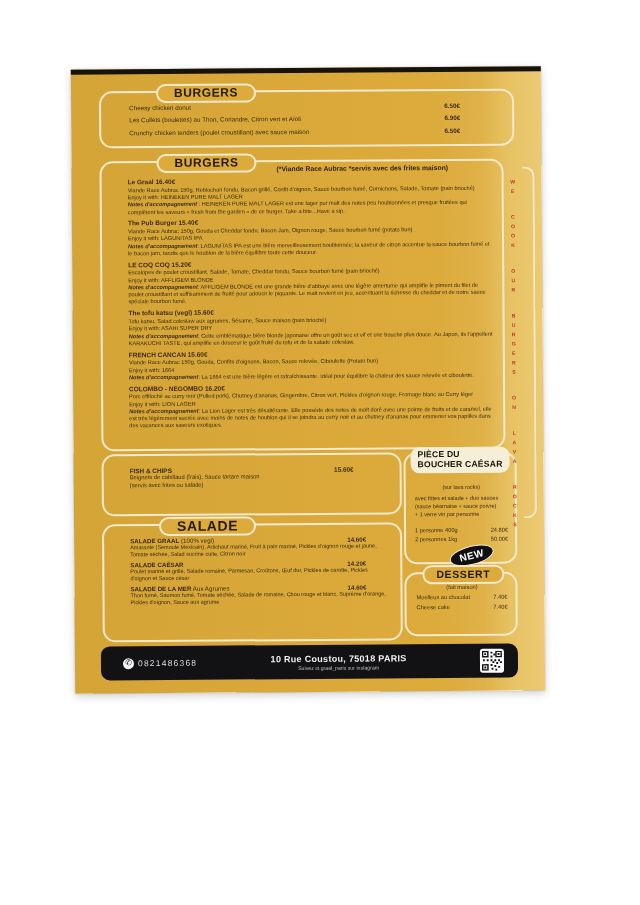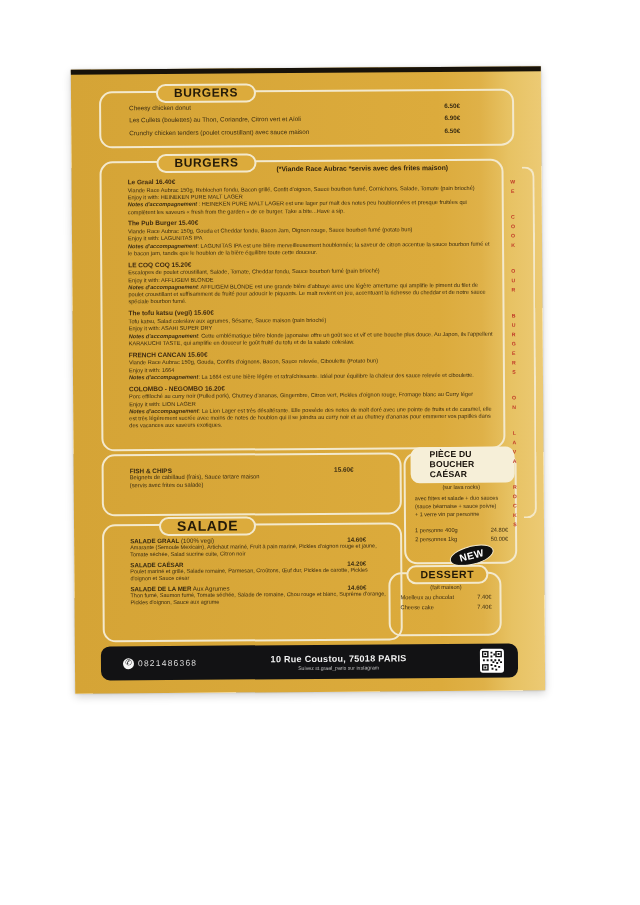--- a/index.html
+++ b/index.html
@@ -53,35 +53,35 @@
   .sal-head{display:flex;justify-content:space-between;padding-right:20px;font-size:6.2px;color:#3a2c12;}
   .sal-name{font-weight:bold;}
   .sal-tag{font-weight:normal;}
   .sal-price{font-weight:bold;}
   .sal-desc{font-size:5.5px;line-height:1.3;color:#3a2c12;}
 
   
   .boucher-box{left:330px;top:385px;width:113px;height:112px;}
   .boucher-header{
     position:absolute;top:-7px;left:5px;background:#f6efd8;border-radius:9px;
-    padding:3px 19px;font-weight:bold;font-size:8.6px;line-height:1.15;color:#17110a;letter-spacing:0.2px;
+    padding:3px 7px;font-weight:bold;font-size:8.6px;line-height:1.15;color:#17110a;letter-spacing:0.2px;
   }
   .boucher-content{padding:30px 7px 0 9px;font-size:5.5px;color:#3a2c12;}
   .boucher-sub{text-align:center;margin-bottom:5px;}
   .boucher-desc{line-height:1.45;}
   .boucher-opts{margin-top:7px;}
   .opt-row{display:flex;justify-content:space-between;line-height:1.6;font-size:5.7px;}
   .new-badge{
     position:absolute;left:375px;top:479px;background:#101010;color:#fff;
     font-weight:bold;font-size:10px;padding:3px 9px;border-radius:50%;
     transform:rotate(-14deg);border:1.5px solid #f3e9cd;letter-spacing:0.5px;
   }
 
   
-  .dessert-box{left:314px;top:505px;width:113px;height:64px;}
+  .dessert-box{left:330px;top:505px;width:113px;height:64px;}
   .dessert-box .pill{left:16px;font-size:10.5px;padding:0 12px;}
   .dessert-content{padding:10px 8px 0 10px;font-size:5.7px;color:#3a2c12;}
   .dessert-sub{text-align:center;margin-bottom:3px;}
   .drow{display:flex;justify-content:space-between;line-height:1.7;}
 
   
   .footer{
     position:absolute;left:26px;top:577px;width:417px;height:34px;background:#121214;border-radius:9px;
     display:flex;align-items:center;color:#f2f2f2;
   }

